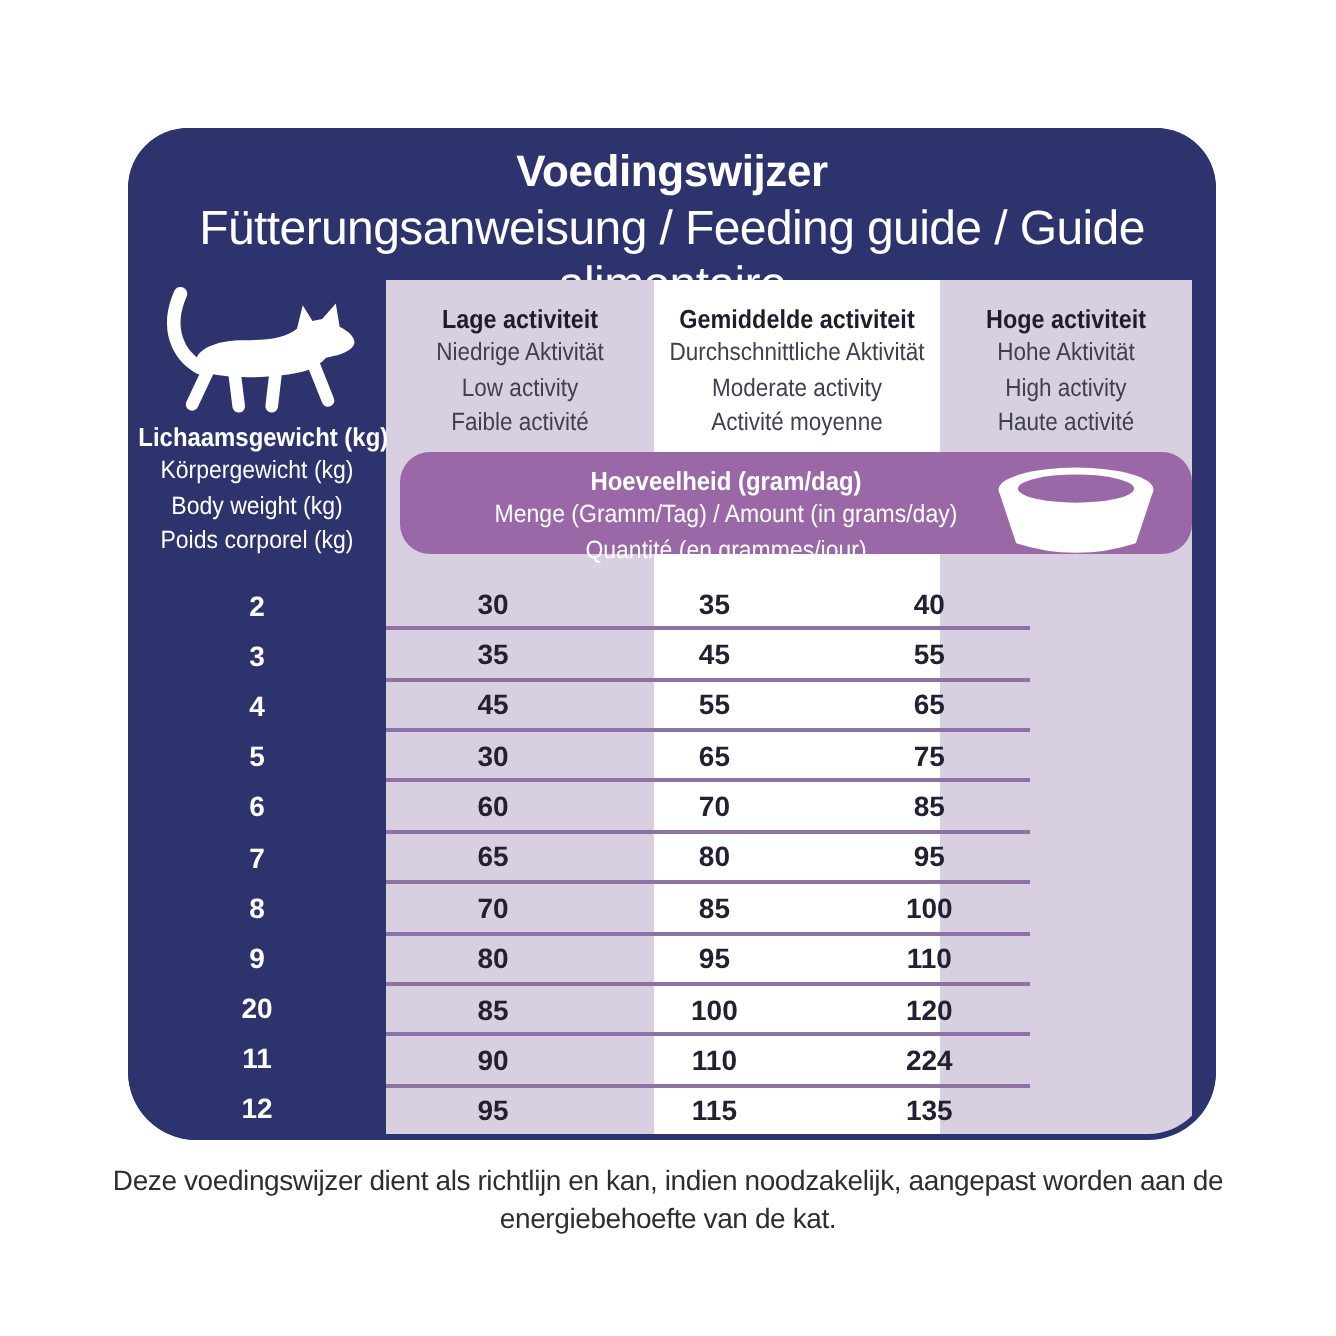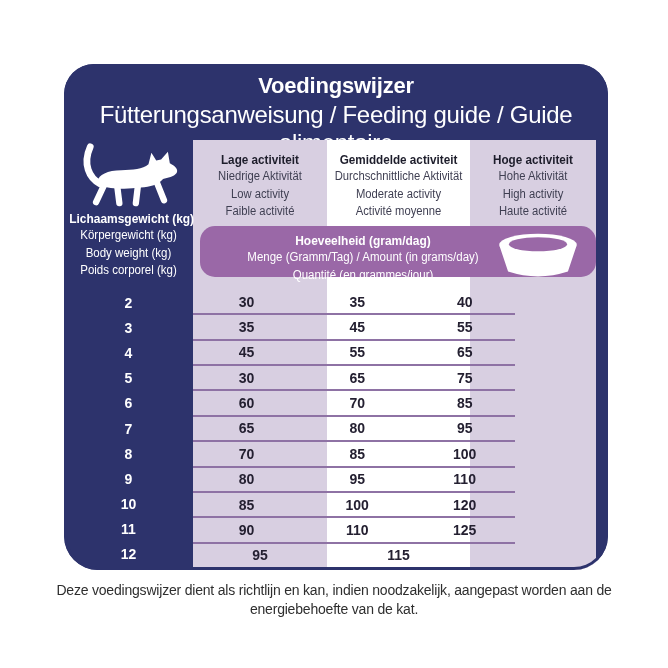--- a/index.html
+++ b/index.html
@@ -140,21 +140,21 @@
 
   <div class="weights">
     <div class="wnum">2</div>
     <div class="wnum">3</div>
     <div class="wnum">4</div>
     <div class="wnum">5</div>
     <div class="wnum">6</div>
     <div class="wnum">7</div>
     <div class="wnum">8</div>
     <div class="wnum">9</div>
-    <div class="wnum">10</div>
+    <div class="wnum">20</div>
     <div class="wnum">11</div>
     <div class="wnum">12</div>
   </div>
 
   <div class="grid">
     <div class="drow">
       <div class="cell c1">30</div>
       <div class="cell c2">35</div>
       <div class="cell c3">40</div>
     </div>
@@ -194,25 +194,26 @@
       <div class="cell c3">110</div>
     </div>
     <div class="drow">
       <div class="cell c1">85</div>
       <div class="cell c2">100</div>
       <div class="cell c3">120</div>
     </div>
     <div class="drow">
       <div class="cell c1">90</div>
       <div class="cell c2">110</div>
-      <div class="cell c3">125</div>
+      <div class="cell c3">224</div>
     </div>
     <div class="drow">
       <div class="cell c1">95</div>
       <div class="cell c2">115</div>
+      <div class="cell c3">135</div>
     </div>
   </div>
 
   <div class="edge-ring"></div>
 </div>
 
 <div class="footer">
   <div>Deze voedingswijzer dient als richtlijn en kan, indien noodzakelijk, aangepast worden aan de</div>
   <div>energiebehoefte van de kat.</div>
 </div>

